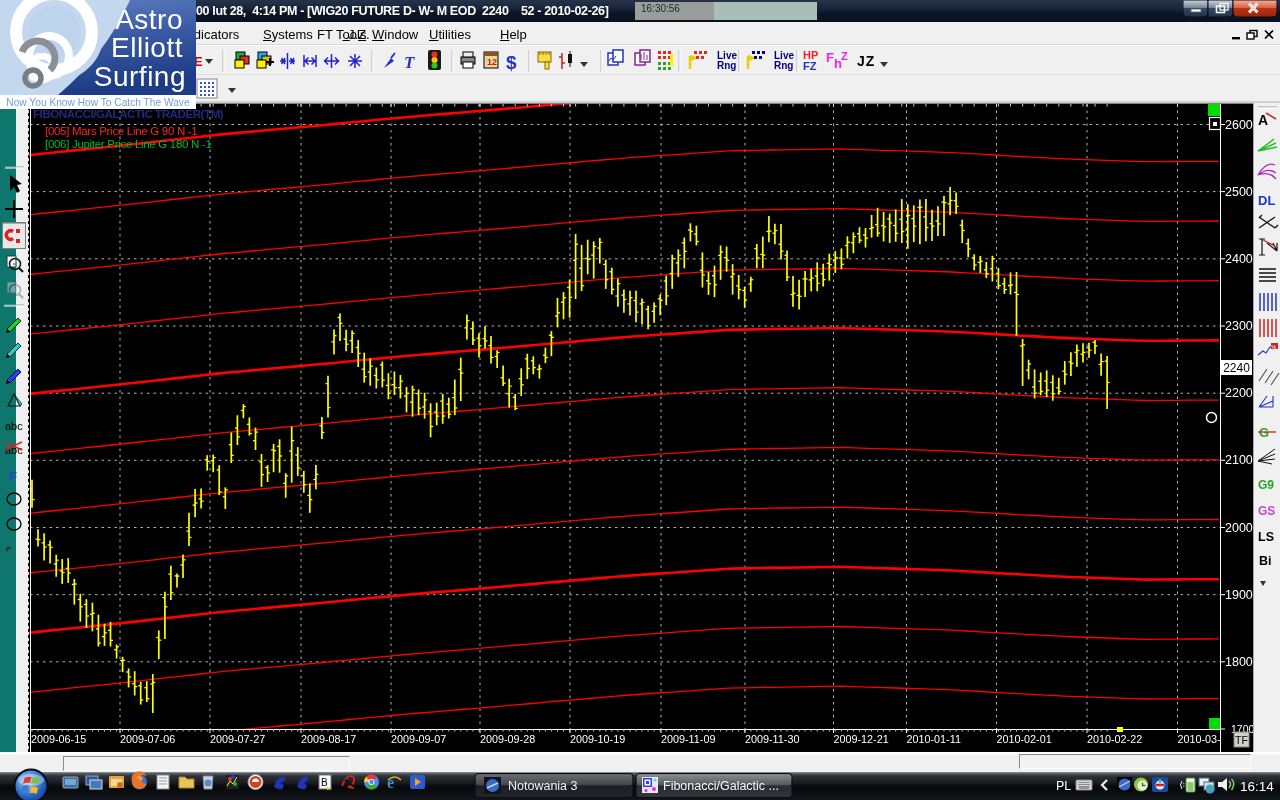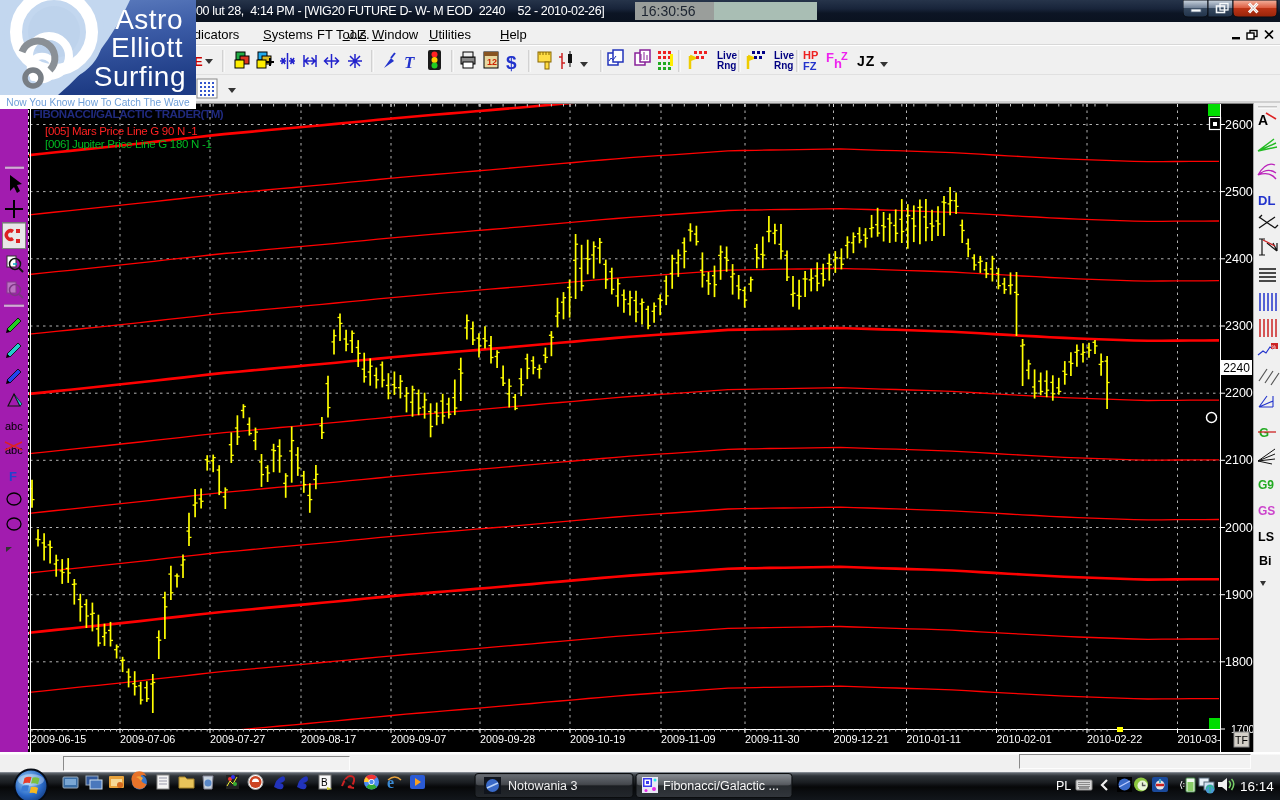--- a/index.html
+++ b/index.html
@@ -2,24 +2,24 @@
 <html><head><meta charset="utf-8">
 <style>
 * { margin:0; padding:0; box-sizing:border-box; }
 html,body { width:1280px; height:800px; overflow:hidden; background:#f0f0f0;
   font-family:"Liberation Sans", sans-serif; }
 #root { position:relative; width:1280px; height:800px; }
 </style></head>
 <body>
 <div id="root">
 <div style="position:absolute;left:0;top:0;width:1280px;height:22px;background:linear-gradient(#26344a,#18243a 40%,#0c1524 60%,#0a1220);z-index:10">
-<div style="position:absolute;left:196px;top:4px;color:#fff;font-size:12.5px;font-weight:normal;white-space:pre;letter-spacing:-0.35px">00 lut 28,  4:14 PM - [WIG20 FUTURE D- W- M EOD  2240&nbsp;&nbsp;&nbsp;&nbsp;52 - 2010-02-26]</div>
+<div style="position:absolute;left:196px;top:4px;color:#fff;font-size:12.5px;font-weight:bold;white-space:pre;letter-spacing:-0.35px">00 lut 28,  4:14 PM - [WIG20 FUTURE D- W- M EOD  2240&nbsp;&nbsp;&nbsp;&nbsp;52 - 2010-02-26]</div>
 <div style="position:absolute;left:635px;top:2px;width:79px;height:18px;background:#9a9e9b"></div>
 <div style="position:absolute;left:714px;top:2px;width:103px;height:18px;background:#a9beb4"></div>
-<div style="position:absolute;left:641px;top:3px;color:#1c2430;font-size:14px">16:30:56</div>
+<div style="position:absolute;left:641px;top:3px;color:#1c2430;font-size:10px">16:30:56</div>
 <svg style="position:absolute;left:1183px;top:0" width="95" height="19">
 <defs>
 <linearGradient id="wb" x1="0" y1="0" x2="0" y2="1">
             <stop offset="0" stop-color="#cdd6e0"></stop>
             <stop offset="0.45" stop-color="#74849a"></stop>
             <stop offset="0.5" stop-color="#36485e"></stop>
             <stop offset="1" stop-color="#20324a"></stop>
           </linearGradient>
 <linearGradient id="wbr" x1="0" y1="0" x2="0" y2="1">
             <stop offset="0" stop-color="#f4b4a0"></stop>
@@ -1130,21 +1130,21 @@
 <text x="1236.5" y="372" fill="#000" font-family="Liberation Sans, sans-serif" font-size="12px" text-anchor="middle">2240</text>
 <rect x="1208" y="104" width="12" height="12" fill="#00dd00"></rect>
 <rect x="1209.5" y="117.5" width="11" height="12" fill="#000" stroke="#fff" stroke-width="1.2"></rect>
 <rect x="1213" y="122" width="4" height="4" fill="#fff"></rect>
 <circle cx="1211.5" cy="417.5" r="5" fill="none" stroke="#ffffff" stroke-width="1.5"></circle>
 <rect x="1117" y="727" width="6" height="5" fill="#ffff00"></rect>
 <rect x="1209" y="718" width="11" height="11" fill="#00dd00"></rect>
 <rect x="1234" y="732" width="15" height="15" fill="#d4d0c8" stroke="#888" stroke-width="1"></rect>
 <text x="1241.5" y="744" fill="#000" font-family="Liberation Sans, sans-serif" font-size="10.5px" text-anchor="middle">TF</text>
 </svg>
-<div style="position:absolute;left:0;top:103px;width:28px;height:670px;background:#a21caf;z-index:4">
+<div style="position:absolute;left:0;top:103px;width:16px;height:670px;background:#0f766e;z-index:4">
 <svg width="28" height="670">
 <line x1="5" y1="64" x2="24" y2="64" stroke="#999"></line>
         <line x1="5" y1="65" x2="24" y2="65" stroke="#fff"></line>
 
 <path d="M10,72 l0,16 l4,-4 l3,6 l3,-2 l-3,-6 l5,-1 z" fill="#000"></path>
 
 <path d="M14,97 v18 m-9,-9 h18" stroke="#000" stroke-width="2"></path>
 
 <rect x="2.5" y="119.5" width="23" height="26" fill="#e8e8e8" stroke="#808080"></rect>
 <rect x="2.5" y="119.5" width="23" height="1" fill="#707070"></rect>

